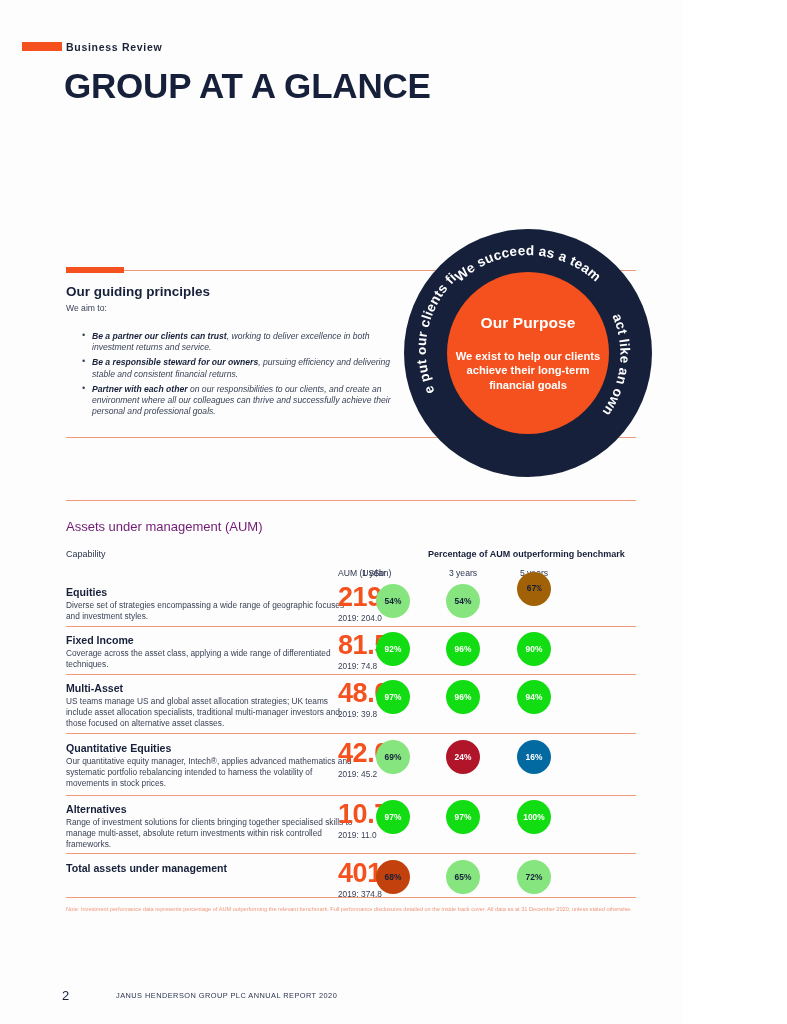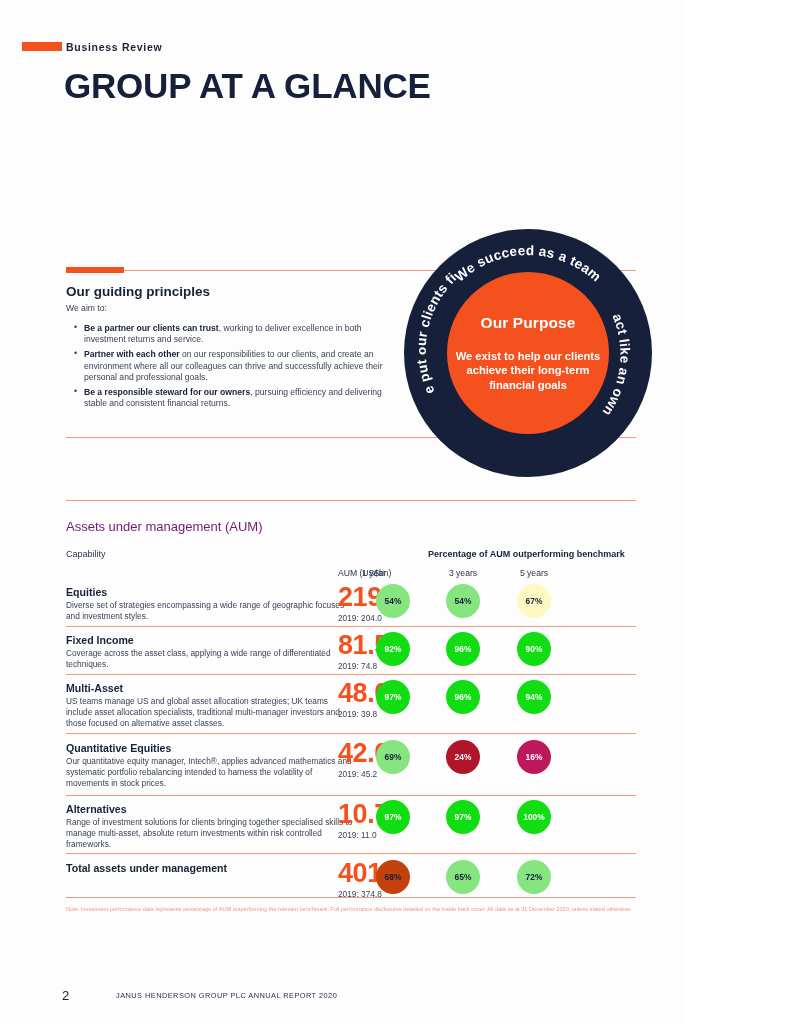--- a/index.html
+++ b/index.html
@@ -87,23 +87,24 @@
     left: 66px;
     top: 303px;
     font-size: 8.6px;
     color: #3a4256;
   }
   .gp-list {
     position: absolute;
     left: 66px;
     top: 315px;
     width: 312px;
-    margin: 8px;
+    margin: 16px;
     padding: 0;
     list-style: none;
+    font-style: italic;
   }
   .gp-list li {
     position: relative;
     padding-left: 10px;
     margin-bottom: 3.5px;
     font-size: 8.6px;
     line-height: 11.4px;
     color: #3a4256;
   }
   .gp-list li:before {
@@ -296,22 +297,22 @@
 
   <div class="rule" style="top:270px;"></div>
   <div class="rule-accent" style="top:267px;"></div>
   <div class="rule" style="top:437px;"></div>
   <div class="rule" style="top:500px;"></div>
 
   <div class="gp-title">Our guiding principles</div>
   <div class="gp-lead">We aim to:</div>
   <ul class="gp-list" id="gp-list">
       <li><b>Be a partner our clients can trust</b>, working to deliver excellence in both investment returns and service.</li>
+      <li><b>Be a responsible steward for our owners</b>, pursuing efficiency and delivering stable and consistent financial returns.</li>
       <li><b>Partner with each other</b> on our responsibilities to our clients, and create an environment where all our colleagues can thrive and successfully achieve their personal and professional goals.</li>
-      <li><b>Be a responsible steward for our owners</b>, pursuing efficiency and delivering stable and consistent financial returns.</li>
     </ul>
 
   <div class="purpose-wrap">
     <div class="purpose-ring"></div>
     <svg class="ring-text" viewBox="0 0 248 248">
       <defs>
         <path id="arcTop" d="M 26,124 A 98,98 0 0 1 222,124" fill="none"></path>
         <path id="arcLeft" d="M 29.5,160 A 98,98 0 0 1 55,48" fill="none"></path>
         <path id="arcRight" d="M 205,80 A 98,98 0 0 1 200,180" fill="none"></path>
       </defs>
@@ -377,33 +378,33 @@
       </div>
     </div>
 
   <div class="note">Note: Investment performance data represents percentage of AUM outperforming the relevant benchmark. Full performance disclosures detailed on the inside back cover. All data as at 31 December 2020, unless stated otherwise.</div>
 
   <div class="folio">2</div>
   <div class="footer-text">JANUS HENDERSON GROUP PLC ANNUAL REPORT 2020</div>
 
 <div class="bubble b1" style="top: 584px; background: rgb(134, 229, 127); color: rgb(22, 32, 58);">54%</div>
     <div class="bubble b2" style="top: 584px; background: rgb(134, 229, 127); color: rgb(22, 32, 58);">54%</div>
-    <div class="bubble b3" style="top: 584px; background: #fef9c3; color: rgb(22, 32, 58);">67%</div>
+    <div class="bubble b3" style="top: 572px; background: #a16207; color: rgb(22, 32, 58); font-family: Liberation Mono, monospace;">67%</div>
     <div class="rule" style="top: 626px;"></div>
     <div class="bubble b1" style="top: 632px; background: rgb(18, 221, 18); color: rgb(255, 255, 255);">92%</div>
     <div class="bubble b2" style="top: 632px; background: rgb(18, 221, 18); color: rgb(255, 255, 255);">96%</div>
     <div class="bubble b3" style="top: 632px; background: rgb(18, 221, 18); color: rgb(255, 255, 255);">90%</div>
     <div class="rule" style="top: 674px;"></div>
     <div class="bubble b1" style="top: 680px; background: rgb(18, 221, 18); color: rgb(255, 255, 255);">97%</div>
     <div class="bubble b2" style="top: 680px; background: rgb(18, 221, 18); color: rgb(255, 255, 255);">96%</div>
     <div class="bubble b3" style="top: 680px; background: rgb(18, 221, 18); color: rgb(255, 255, 255);">94%</div>
     <div class="rule" style="top: 733px;"></div>
     <div class="bubble b1" style="top: 740px; background: rgb(134, 229, 127); color: rgb(22, 32, 58);">69%</div>
     <div class="bubble b2" style="top: 740px; background: rgb(176, 21, 41); color: rgb(255, 255, 255);">24%</div>
-    <div class="bubble b3" style="top: 740px; background: #be185d; color: rgb(255, 255, 255);">16%</div>
+    <div class="bubble b3" style="top: 740px; background: #0369a1; color: rgb(255, 255, 255);">16%</div>
     <div class="rule" style="top: 795px;"></div>
     <div class="bubble b1" style="top: 800px; background: rgb(18, 221, 18); color: rgb(255, 255, 255);">97%</div>
     <div class="bubble b2" style="top: 800px; background: rgb(18, 221, 18); color: rgb(255, 255, 255);">97%</div>
     <div class="bubble b3" style="top: 800px; background: rgb(18, 221, 18); color: rgb(255, 255, 255);">100%</div>
     <div class="rule" style="top: 853px;"></div>
     <div class="bubble b1" style="top: 860px; background: #c2410c; color: rgb(22, 32, 58);">68%</div>
     <div class="bubble b2" style="top: 860px; background: rgb(134, 229, 127); color: rgb(22, 32, 58);">65%</div>
     <div class="bubble b3" style="top: 860px; background: rgb(134, 229, 127); color: rgb(22, 32, 58);">72%</div>
     <div class="rule" style="top: 897px;"></div>
   </div>

